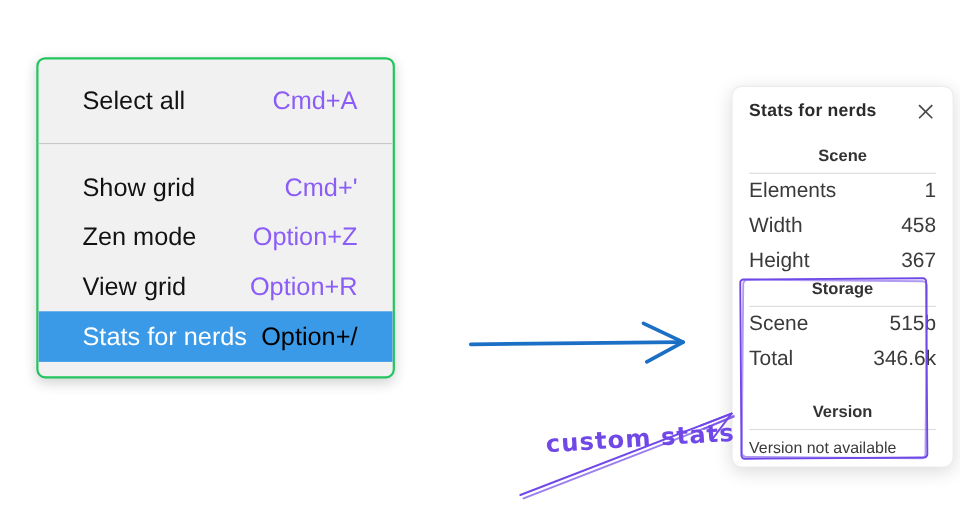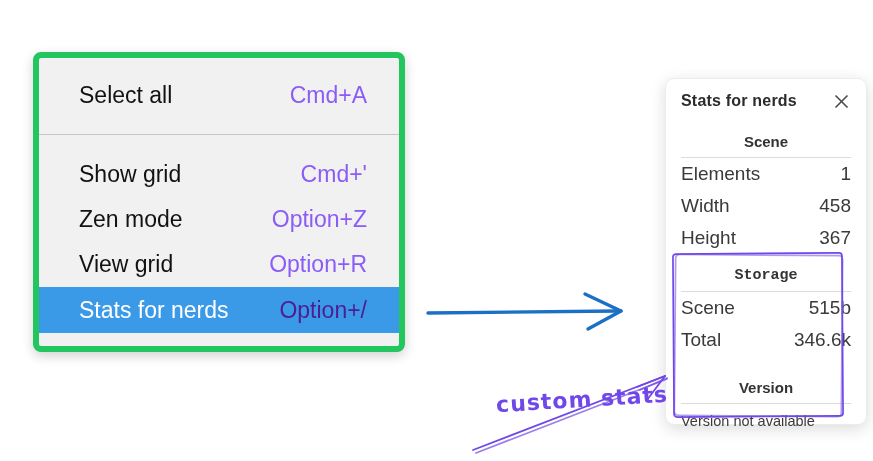--- a/index.html
+++ b/index.html
@@ -14,23 +14,23 @@
   body{
     position:relative;
     background:#ffffff;
     font-family:"Liberation Sans", sans-serif;
     overflow:hidden;
   }
 
   
   .context-menu{
     position:absolute;
-    left:33px; top:52px; width:372px;
+    left:33px; top:52px; width:326px;
     background:var(--menu-bg,#f1f1f2);
-    border:6px solid #22c55e;
+    border:2px solid #22c55e;
     border-radius:8px;
     box-shadow:0 4px 12px rgba(0,0,0,.18);
     overflow:hidden;
   }
   .menu-section-top{padding:15px 0 16px 0;}
   .menu-section-main{padding:17px 0 13px 0;}
   .menu-divider{height:1px;background:#c6c6c8;}
   .menu-item{
     display:flex;
     align-items:center;
@@ -40,21 +40,21 @@
     font-size:23px;
     color:#121212;
     cursor:default;
   }
   .menu-item .shortcut{color:#8b5cf6;}
   .menu-item.highlight{
     background:var(--menu-highlight,#3b9ae8);
     color:#ffffff;
     height:46px;
   }
-  .menu-item.highlight .shortcut{color:#4c1d95;}
+  .menu-item.highlight .shortcut{color:#000000;}
 
   
   .blue-arrow-svg{position:absolute;left:420px;top:288px;}
   .blue-arrow-svg line{
     stroke:var(--arrow-blue,#1b6fc5);
     stroke-width:3.4;
     stroke-linecap:round;
   }
 
   
@@ -87,21 +87,21 @@
   .panel-close svg{stroke:#4a4a4a;stroke-width:1.6;}
   .section-heading{
     text-align:center;
     font-weight:bold;
     font-size:15px;
     color:#333;
     padding-bottom:7px;
     border-bottom:1px solid #dcdcdc;
   }
   .sec-scene .section-heading{margin-top:22px;}
-  .sec-storage .section-heading{margin-top:13px;font-family:Liberation Mono, monospace;}
+  .sec-storage .section-heading{margin-top:0;}
   .sec-version .section-heading{margin-top:23px;}
   .stat-row{
     display:flex;
     justify-content:space-between;
     font-size:19px;
     color:#3a3a3a;
     padding:5px 0;
   }
   .sec-scene .stat-row:first-of-type,
   .sec-storage .stat-row:first-of-type{padding-top:9px;}

